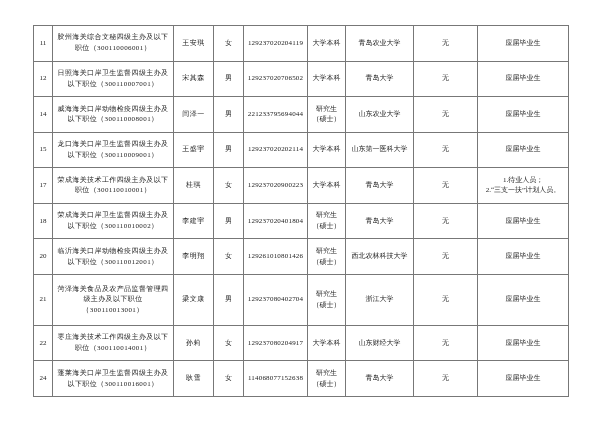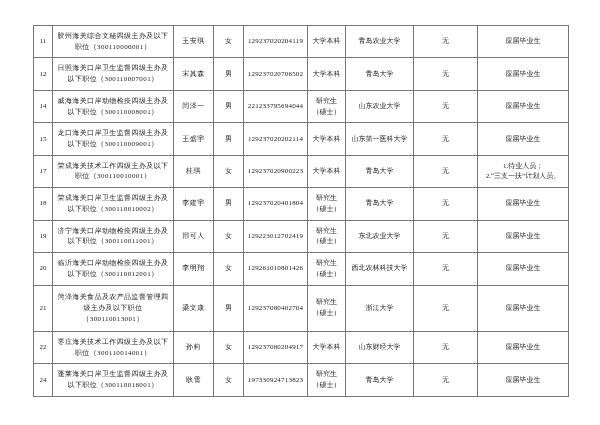--- a/index.html
+++ b/index.html
@@ -134,32 +134,20 @@
           <td class="col-name">李建宇</td>
           <td class="col-gender">男</td>
           <td class="col-id">129237020401804</td>
           <td class="col-education">研究生
 （硕士）</td>
           <td class="col-university">青岛大学</td>
           <td class="col-politics">无</td>
           <td class="col-note">应届毕业生</td>
         </tr>
         <tr>
-          <td class="col-no">19</td>
-          <td class="col-position">济宁海关口岸动物检疫四级主办及以下职位（300110011001）</td>
-          <td class="col-name">邢可人</td>
-          <td class="col-gender">女</td>
-          <td class="col-id">129223012702419</td>
-          <td class="col-education">研究生
-（硕士）</td>
-          <td class="col-university">东北农业大学</td>
-          <td class="col-politics">无</td>
-          <td class="col-note">应届毕业生</td>
-        </tr>
-        <tr>
           <td class="col-no">20</td>
           <td class="col-position">临沂海关口岸动物检疫四级主办及以下职位（300110012001）</td>
           <td class="col-name">李明翔</td>
           <td class="col-gender">女</td>
           <td class="col-id">129261010801426</td>
           <td class="col-education">研究生
 （硕士）</td>
           <td class="col-university">西北农林科技大学</td>
           <td class="col-politics">无</td>
           <td class="col-note">应届毕业生</td>
@@ -185,21 +173,21 @@
           <td class="col-education">大学本科</td>
           <td class="col-university">山东财经大学</td>
           <td class="col-politics">无</td>
           <td class="col-note">应届毕业生</td>
         </tr>
         <tr>
           <td class="col-no">24</td>
           <td class="col-position">蓬莱海关口岸卫生监督四级主办及以下职位（300110016001）</td>
           <td class="col-name">耿雪</td>
           <td class="col-gender">女</td>
-          <td class="col-id">197330924713823</td>
+          <td class="col-id">114068077152638</td>
           <td class="col-education">研究生
 （硕士）</td>
           <td class="col-university">青岛大学</td>
           <td class="col-politics">无</td>
           <td class="col-note">应届毕业生</td>
         </tr>
       </tbody>
   </table>
 </div>
 

